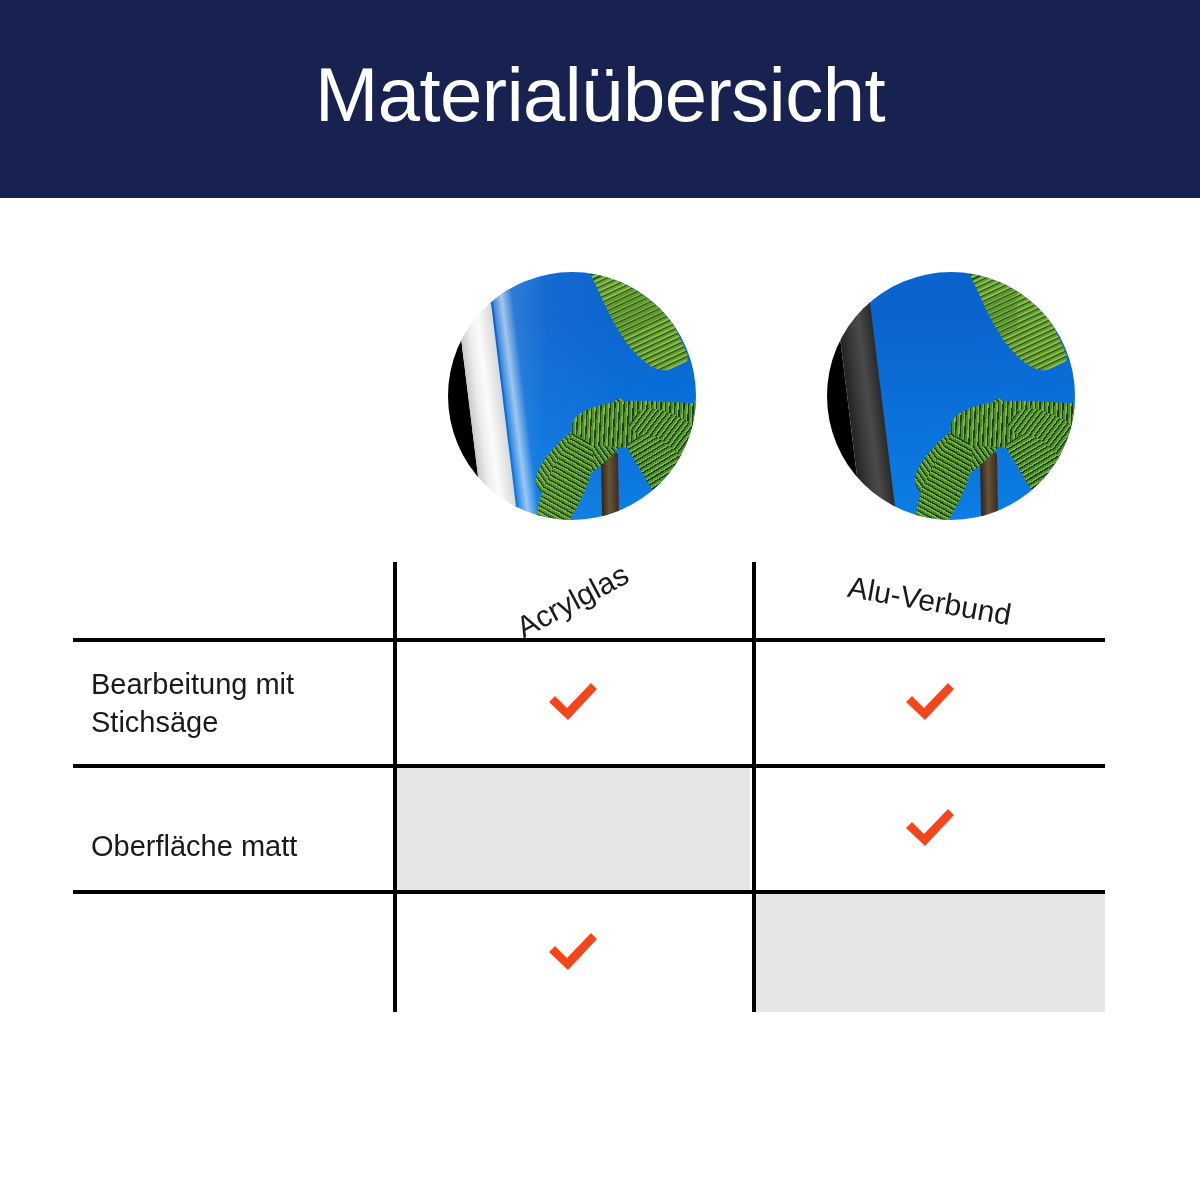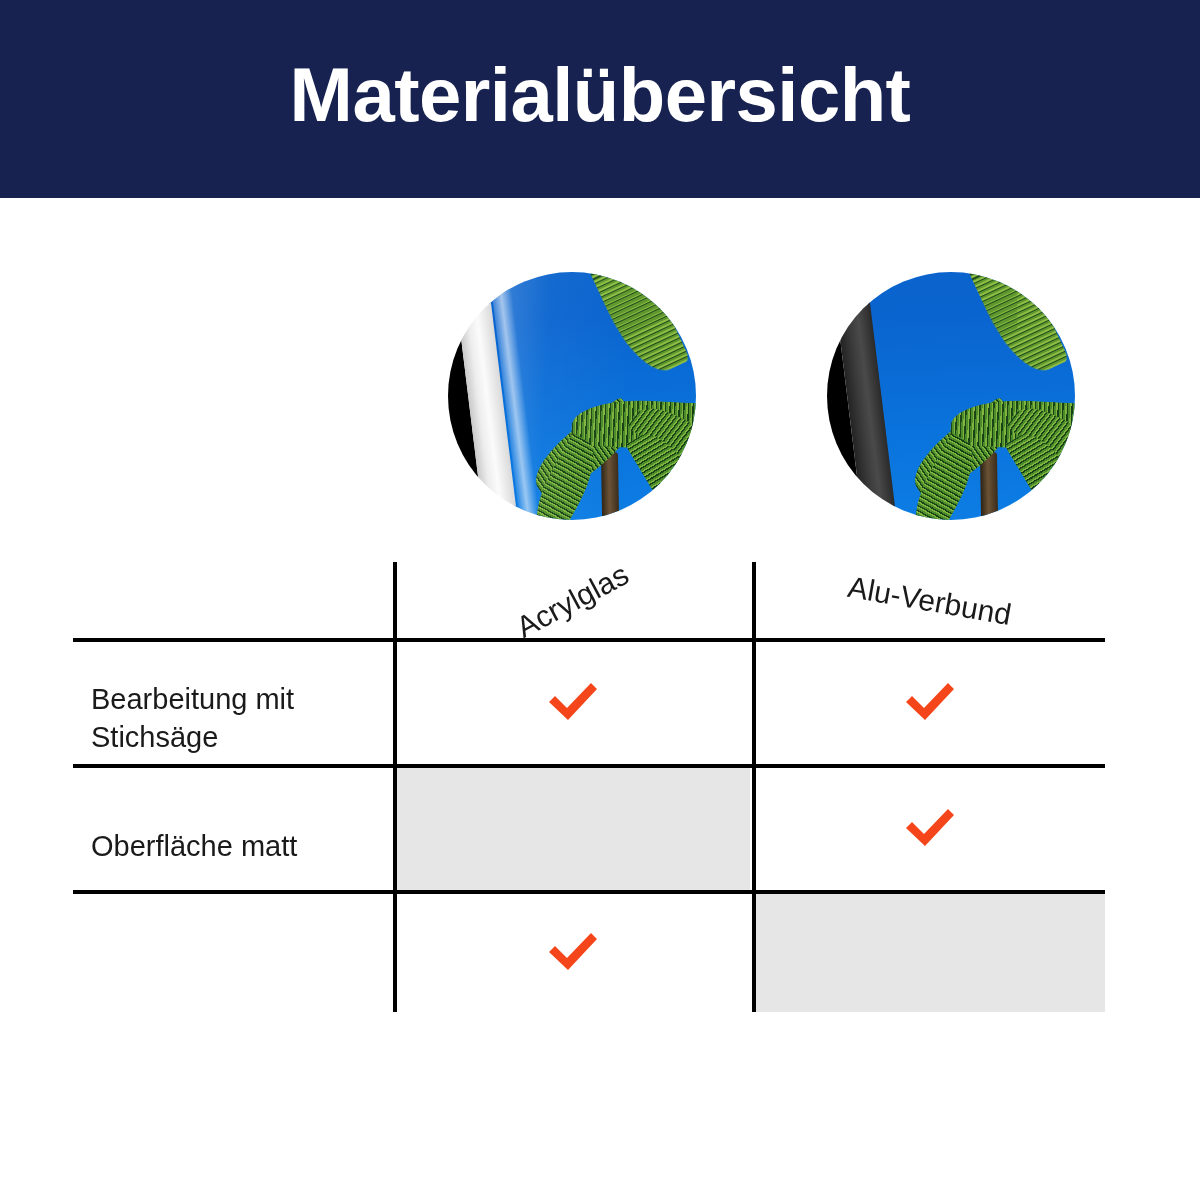--- a/index.html
+++ b/index.html
@@ -28,21 +28,21 @@
     top: 0;
     width: 1200px;
     height: 198px;
     background: #172250;
     display: flex;
     align-items: center;
     justify-content: center;
   }
   .header-title {
     font-size: 76px;
-    font-weight: bold;
+    font-weight: normal;
     color: #ffffff;
     letter-spacing: -0.5px;
     line-height: 1;
     white-space: nowrap;
     transform: translateY(-4px);
   }
 
   
   .previews {
     position: absolute;
@@ -218,21 +218,21 @@
   .rowlabel {
     position: absolute;
     left: 18px;
     width: 300px;
     font-size: 29px;
     color: #1a1a1a;
     line-height: 1.32;
     display: flex;
     align-items: center;
   }
-  .rowlabel.r1 { top: 95px;  height: 122px; }
+  .rowlabel.r1 { top: 80px;  height: 122px; }
   .rowlabel.r2 { top: 206px; height: 156px; }
   .rowlabel.r3 { top: 332px; height: 118px; }
 
   
   .cellmark {
     position: absolute;
     display: flex;
     align-items: center;
     justify-content: center;
   }

